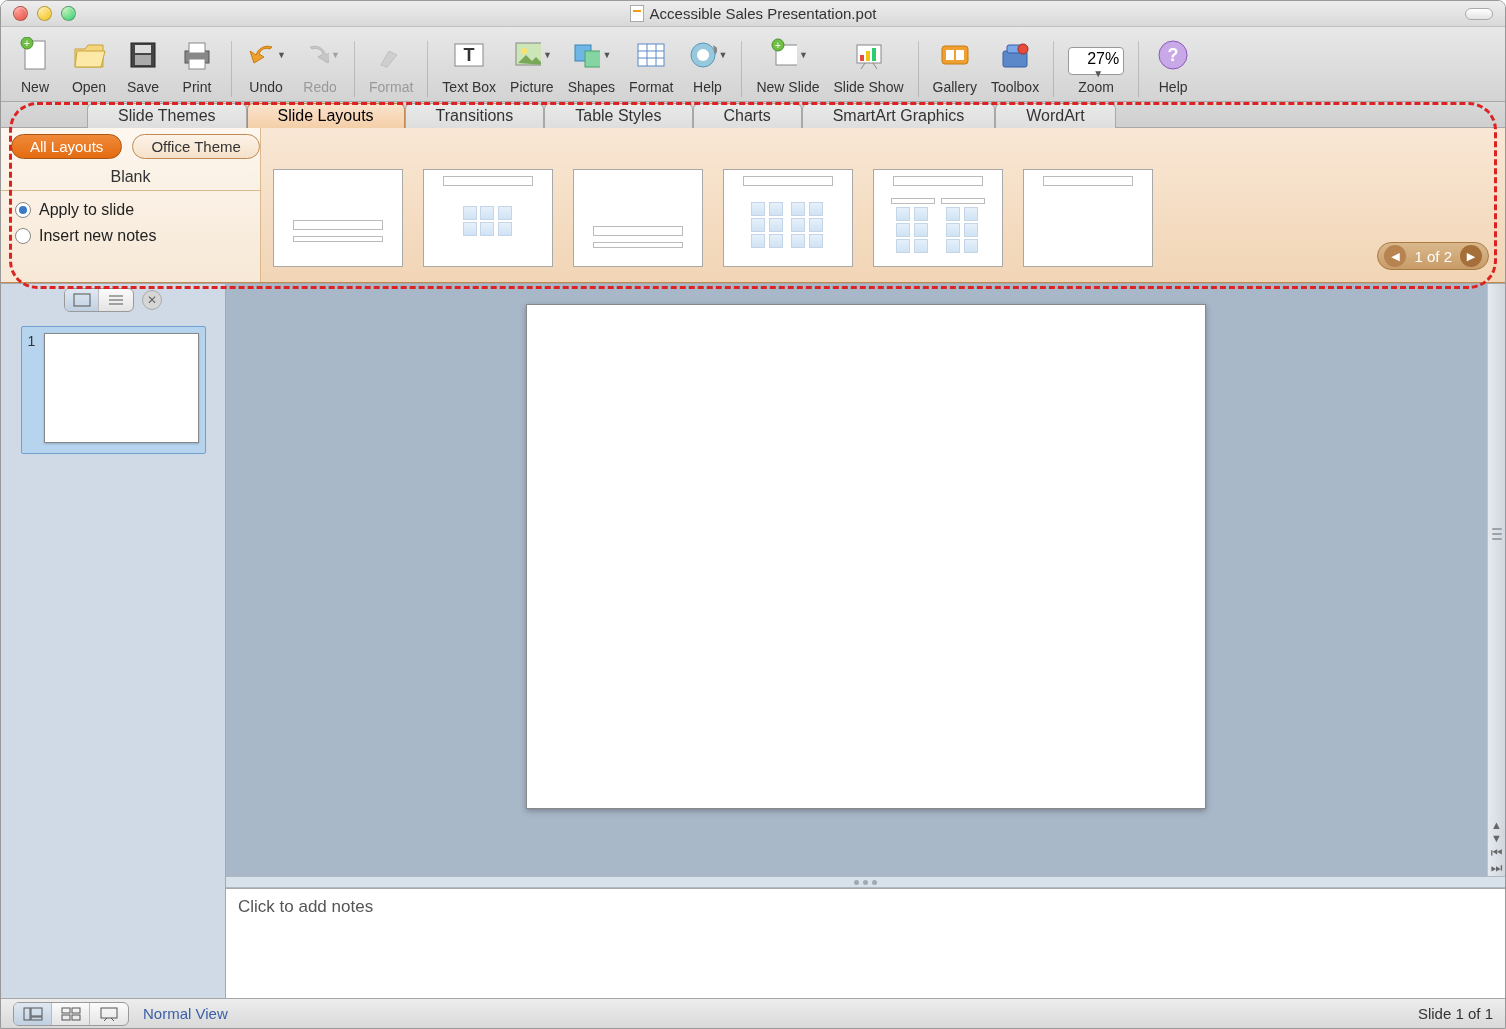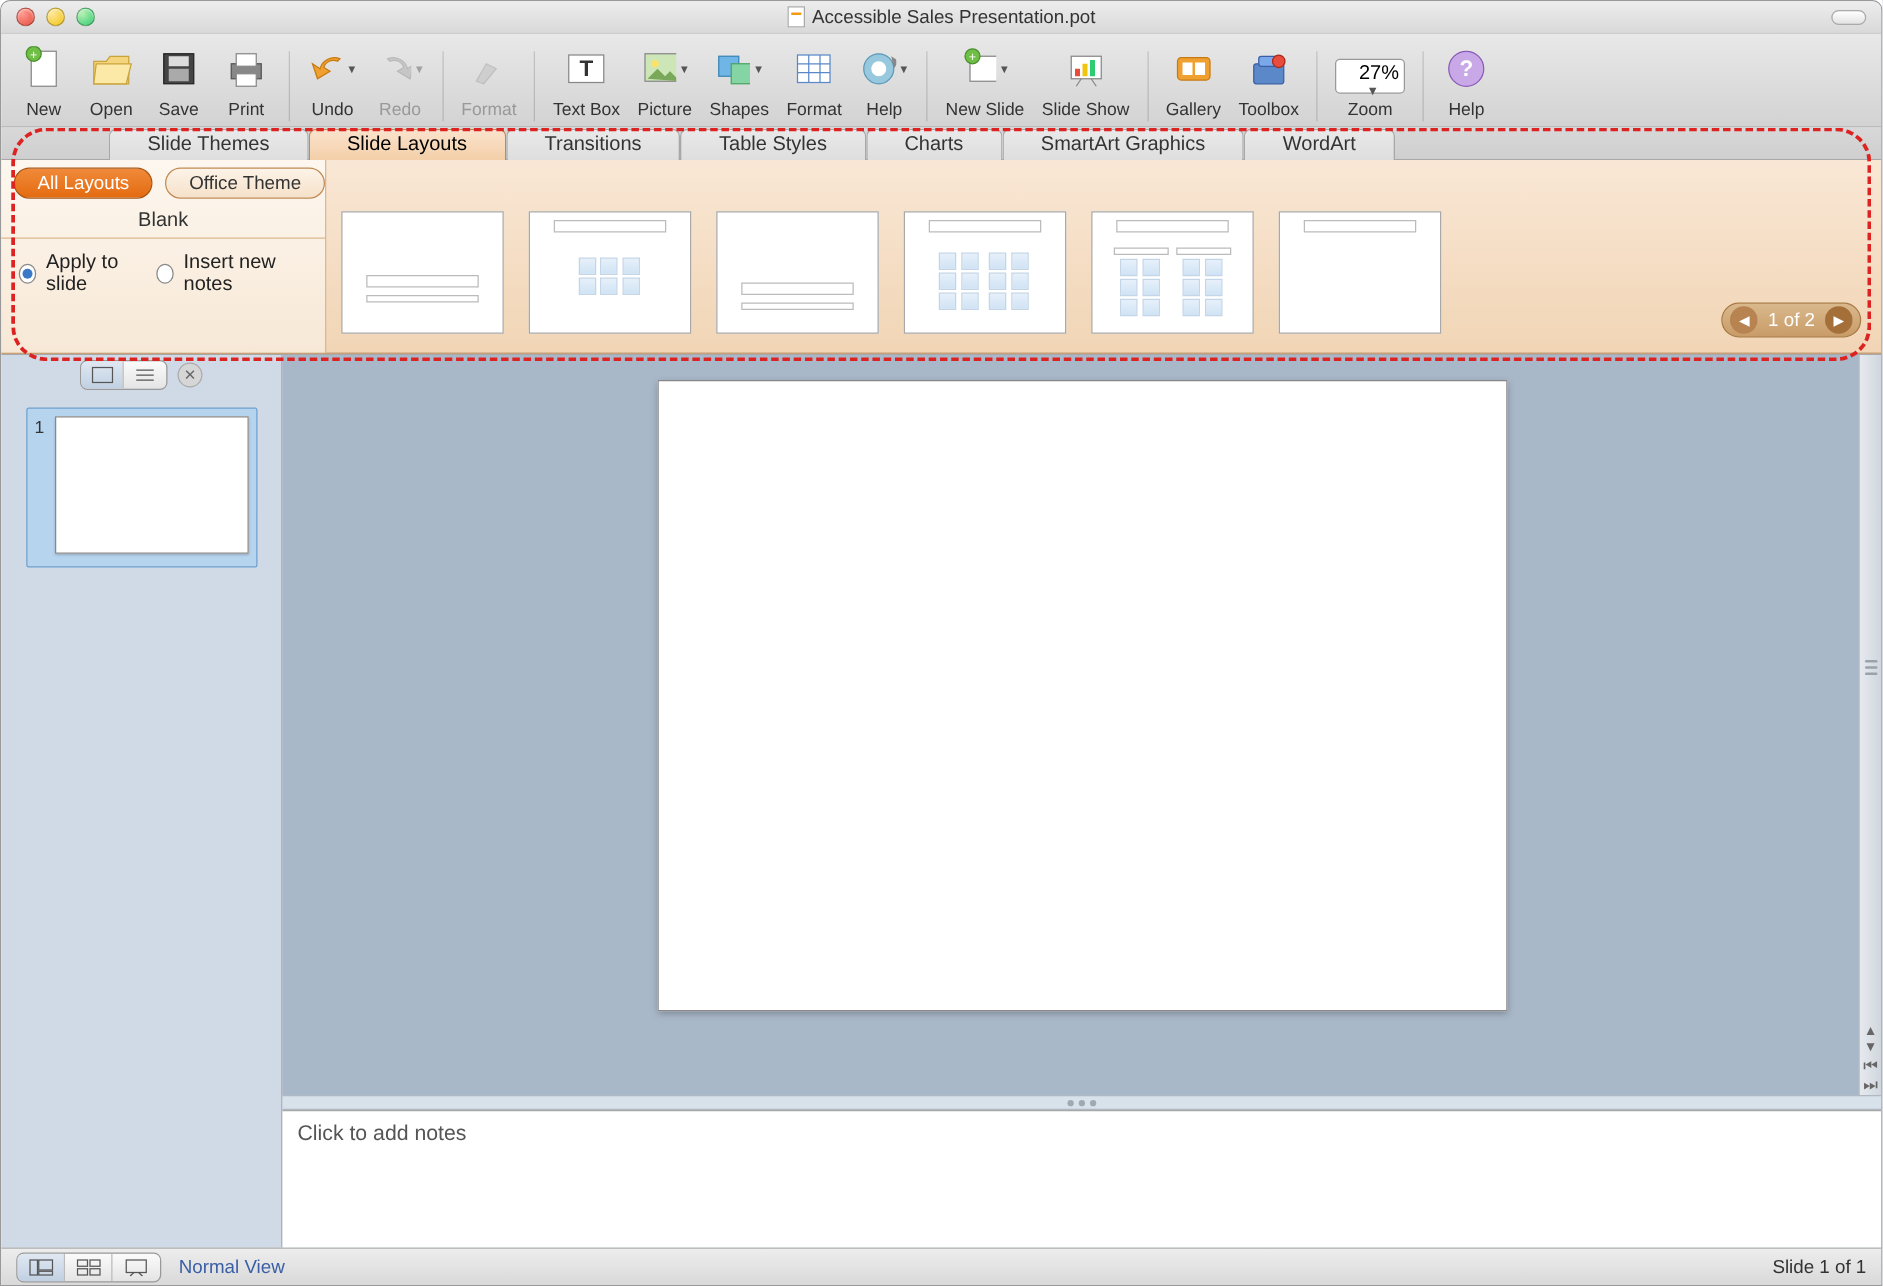--- a/index.html
+++ b/index.html
@@ -57,21 +57,21 @@
 .lp-pill-row { position: absolute; left: 10px; top: 6px; display: flex; gap: 10px; z-index: 3; }
 .lp-pill { padding: 3px 18px; border-radius: 14px; font-size: 15px; border: 1px solid #c08a54; }
 .lp-pill.active { background: linear-gradient(#f08a3a,#e46b10); color: #fff; border-color: #a85614; }
 .lp-pill.inactive { background: linear-gradient(#fdf3e8,#f5e1c9); color: #333; }
 
 .lp-left {
   width: 260px; background: linear-gradient(#fdf7ef,#f7e8d6); border-right: 1px solid #dbb98f; padding-top: 36px;
   display: flex; flex-direction: column;
 }
 .lp-left-head { text-align: center; font-size: 16px; color: #333; padding: 4px 16px; border-bottom: 1px solid #dbb98f; }
-.lp-radio-grp { padding: 10px 14px; display: flex; flex-direction: row; gap: 8px; }
+.lp-radio-grp { padding: 10px 14px; display: flex; flex-direction: column; gap: 8px; }
 .lp-radio-row { display: flex; align-items: center; gap: 8px; font-size: 16px; color: #222; }
 .radio { width: 16px; height: 16px; border: 1px solid #888; border-radius: 50%; background: #fff; display: flex; align-items: center; justify-content: center; }
 .radio.checked::after { content: ''; width: 8px; height: 8px; background: #3a78c8; border-radius: 50%; }
 
 .lp-gallery { flex: 1; display: flex; align-items: center; padding: 36px 12px 10px; gap: 20px; position: relative; overflow: hidden; }
 .thumb {
   width: 130px; height: 98px; background: #fff; border: 1px solid #a8a8a8; display: flex; flex-direction: column; align-items: center; justify-content: center; gap: 6px; padding: 6px;
 }
 .thumb .bar { width: 90px; height: 10px; border: 1px solid #bbb; }
 .thumb .bar.sm { height: 6px; }

